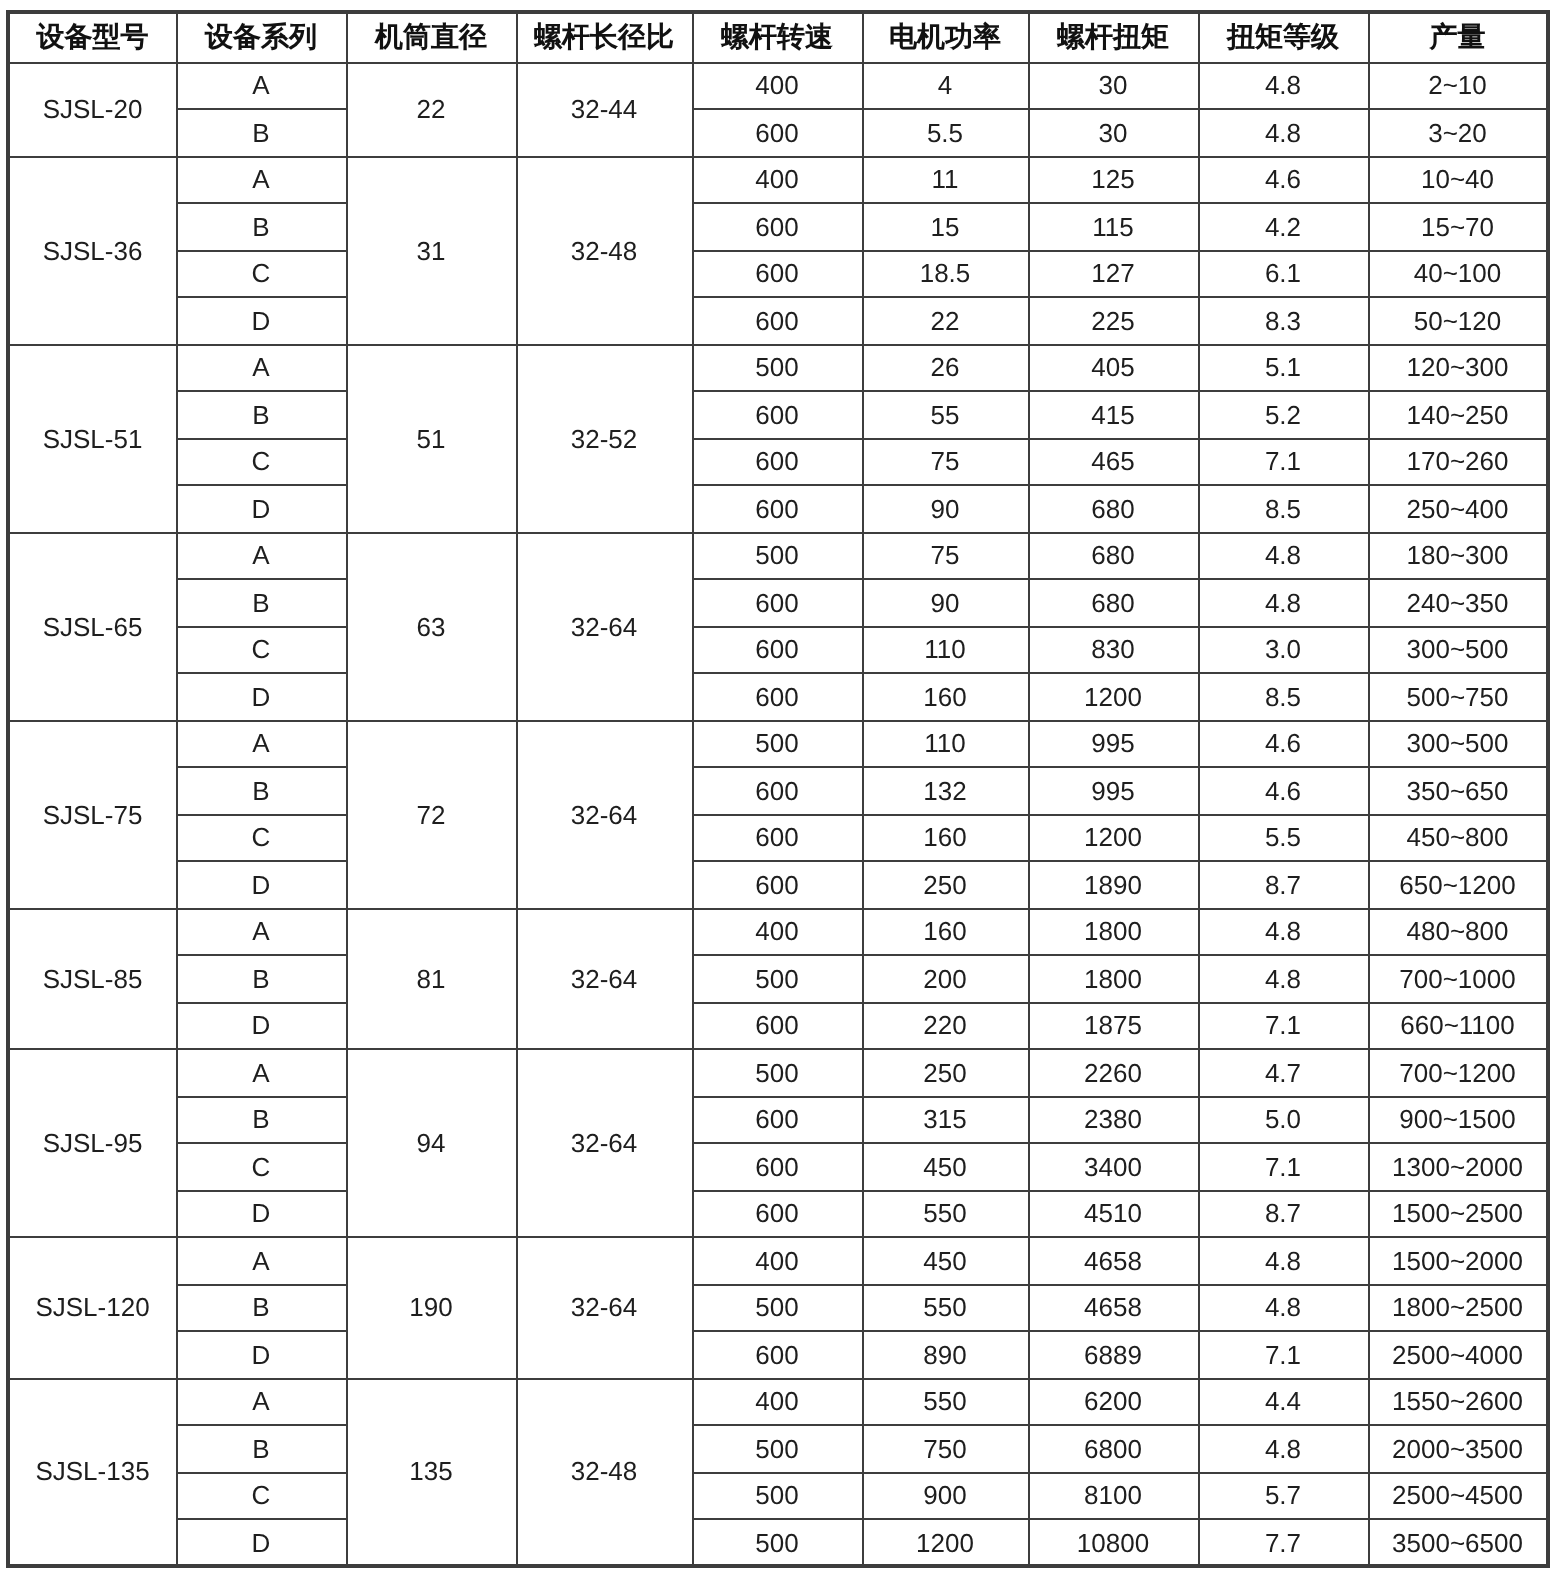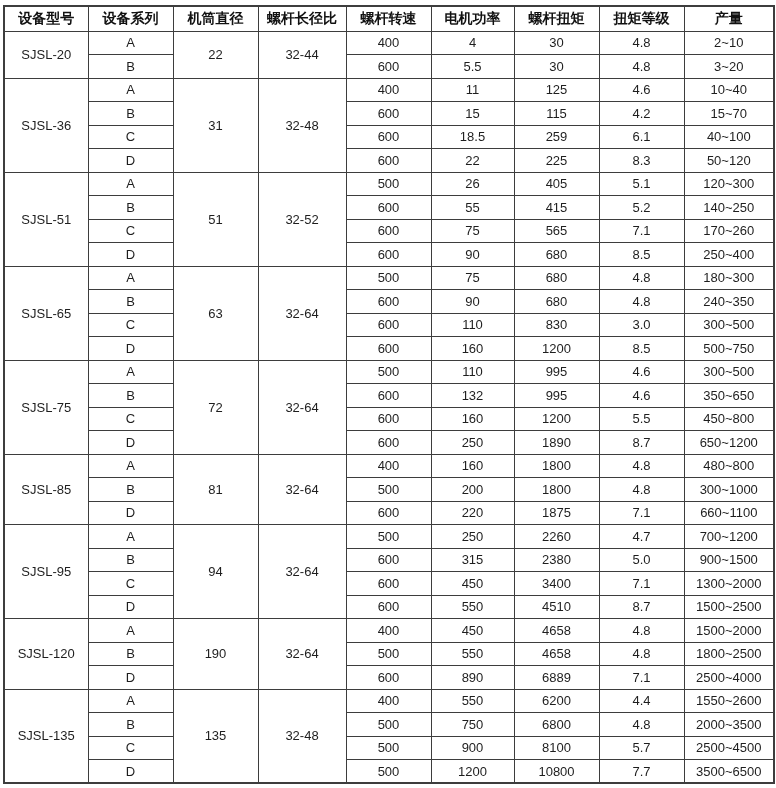--- a/index.html
+++ b/index.html
@@ -114,21 +114,21 @@
           <td>600</td>
           <td>15</td>
           <td>115</td>
           <td>4.2</td>
           <td>15~70</td>
         </tr>
         <tr>
           <td>C</td>
           <td>600</td>
           <td>18.5</td>
-          <td>259</td>
+          <td>127</td>
           <td>6.1</td>
           <td>40~100</td>
         </tr>
         <tr>
           <td>D</td>
           <td>600</td>
           <td>22</td>
           <td>225</td>
           <td>8.3</td>
           <td>50~120</td>
@@ -149,21 +149,21 @@
           <td>600</td>
           <td>55</td>
           <td>415</td>
           <td>5.2</td>
           <td>140~250</td>
         </tr>
         <tr>
           <td>C</td>
           <td>600</td>
           <td>75</td>
-          <td>565</td>
+          <td>465</td>
           <td>7.1</td>
           <td>170~260</td>
         </tr>
         <tr>
           <td>D</td>
           <td>600</td>
           <td>90</td>
           <td>680</td>
           <td>8.5</td>
           <td>250~400</td>
@@ -248,21 +248,21 @@
           <td>1800</td>
           <td>4.8</td>
           <td>480~800</td>
         </tr>
         <tr>
           <td>B</td>
           <td>500</td>
           <td>200</td>
           <td>1800</td>
           <td>4.8</td>
-          <td>300~1000</td>
+          <td>700~1000</td>
         </tr>
         <tr>
           <td>D</td>
           <td>600</td>
           <td>220</td>
           <td>1875</td>
           <td>7.1</td>
           <td>660~1100</td>
         </tr>
         <tr>

